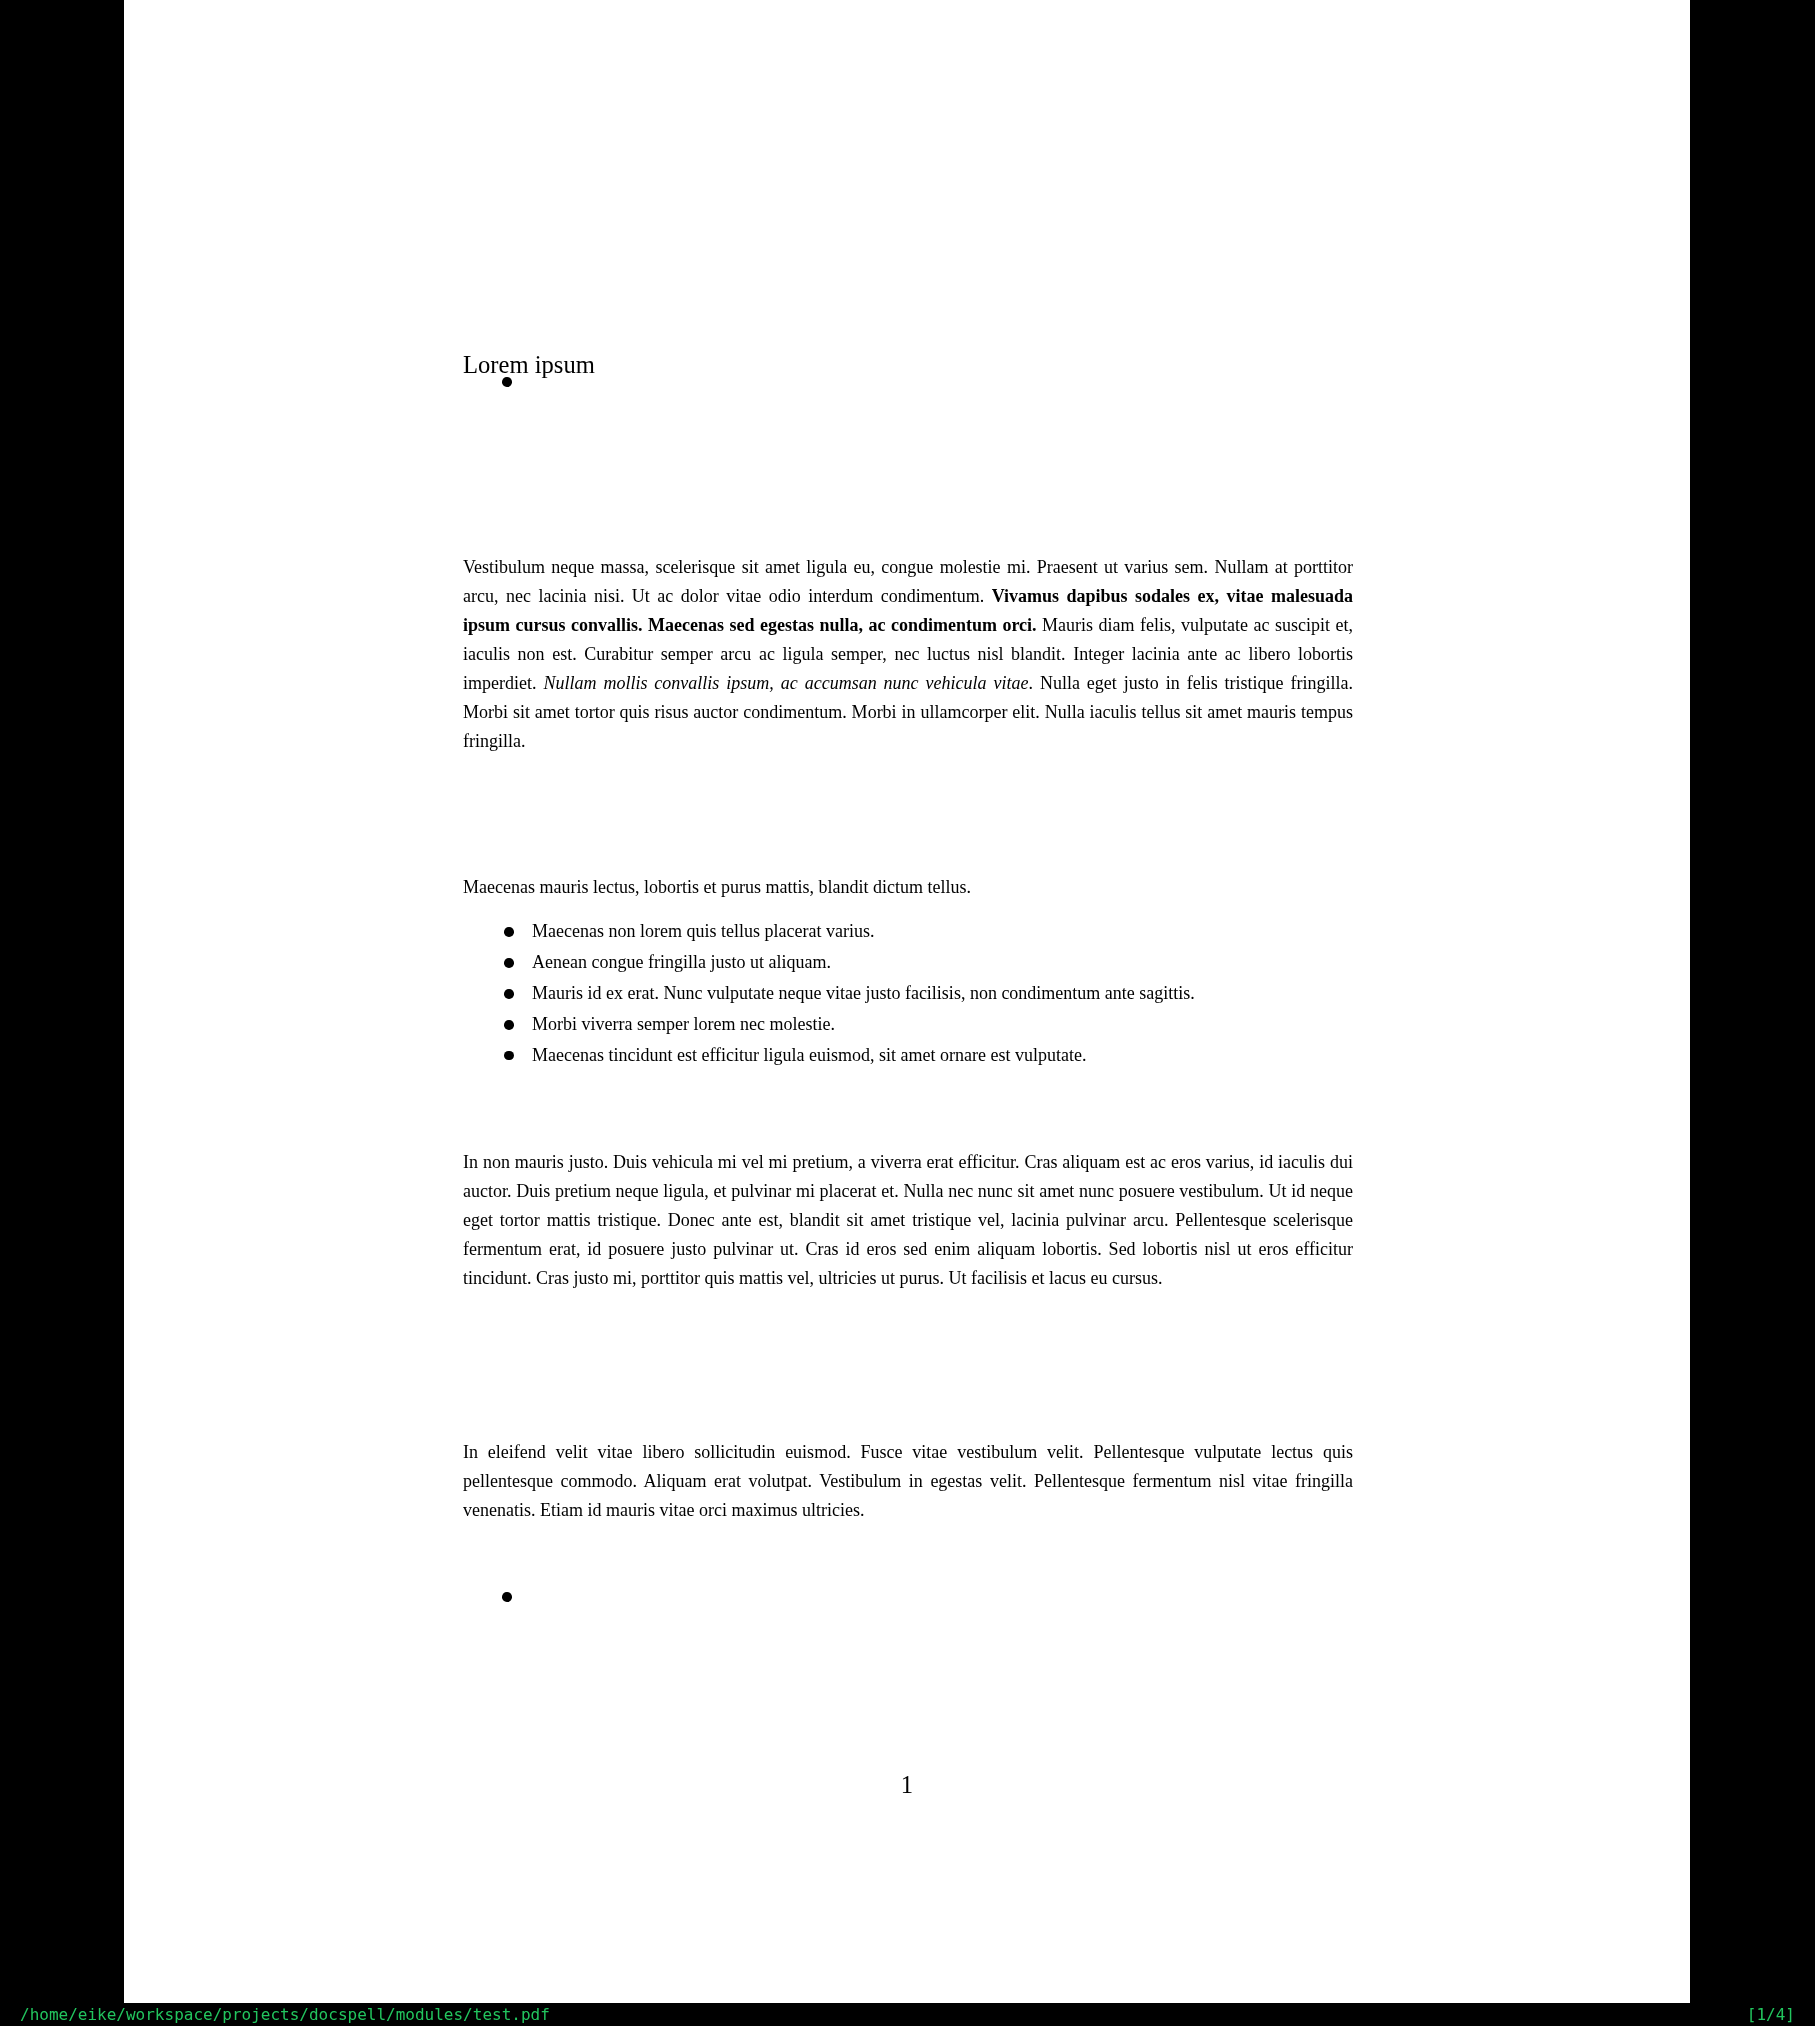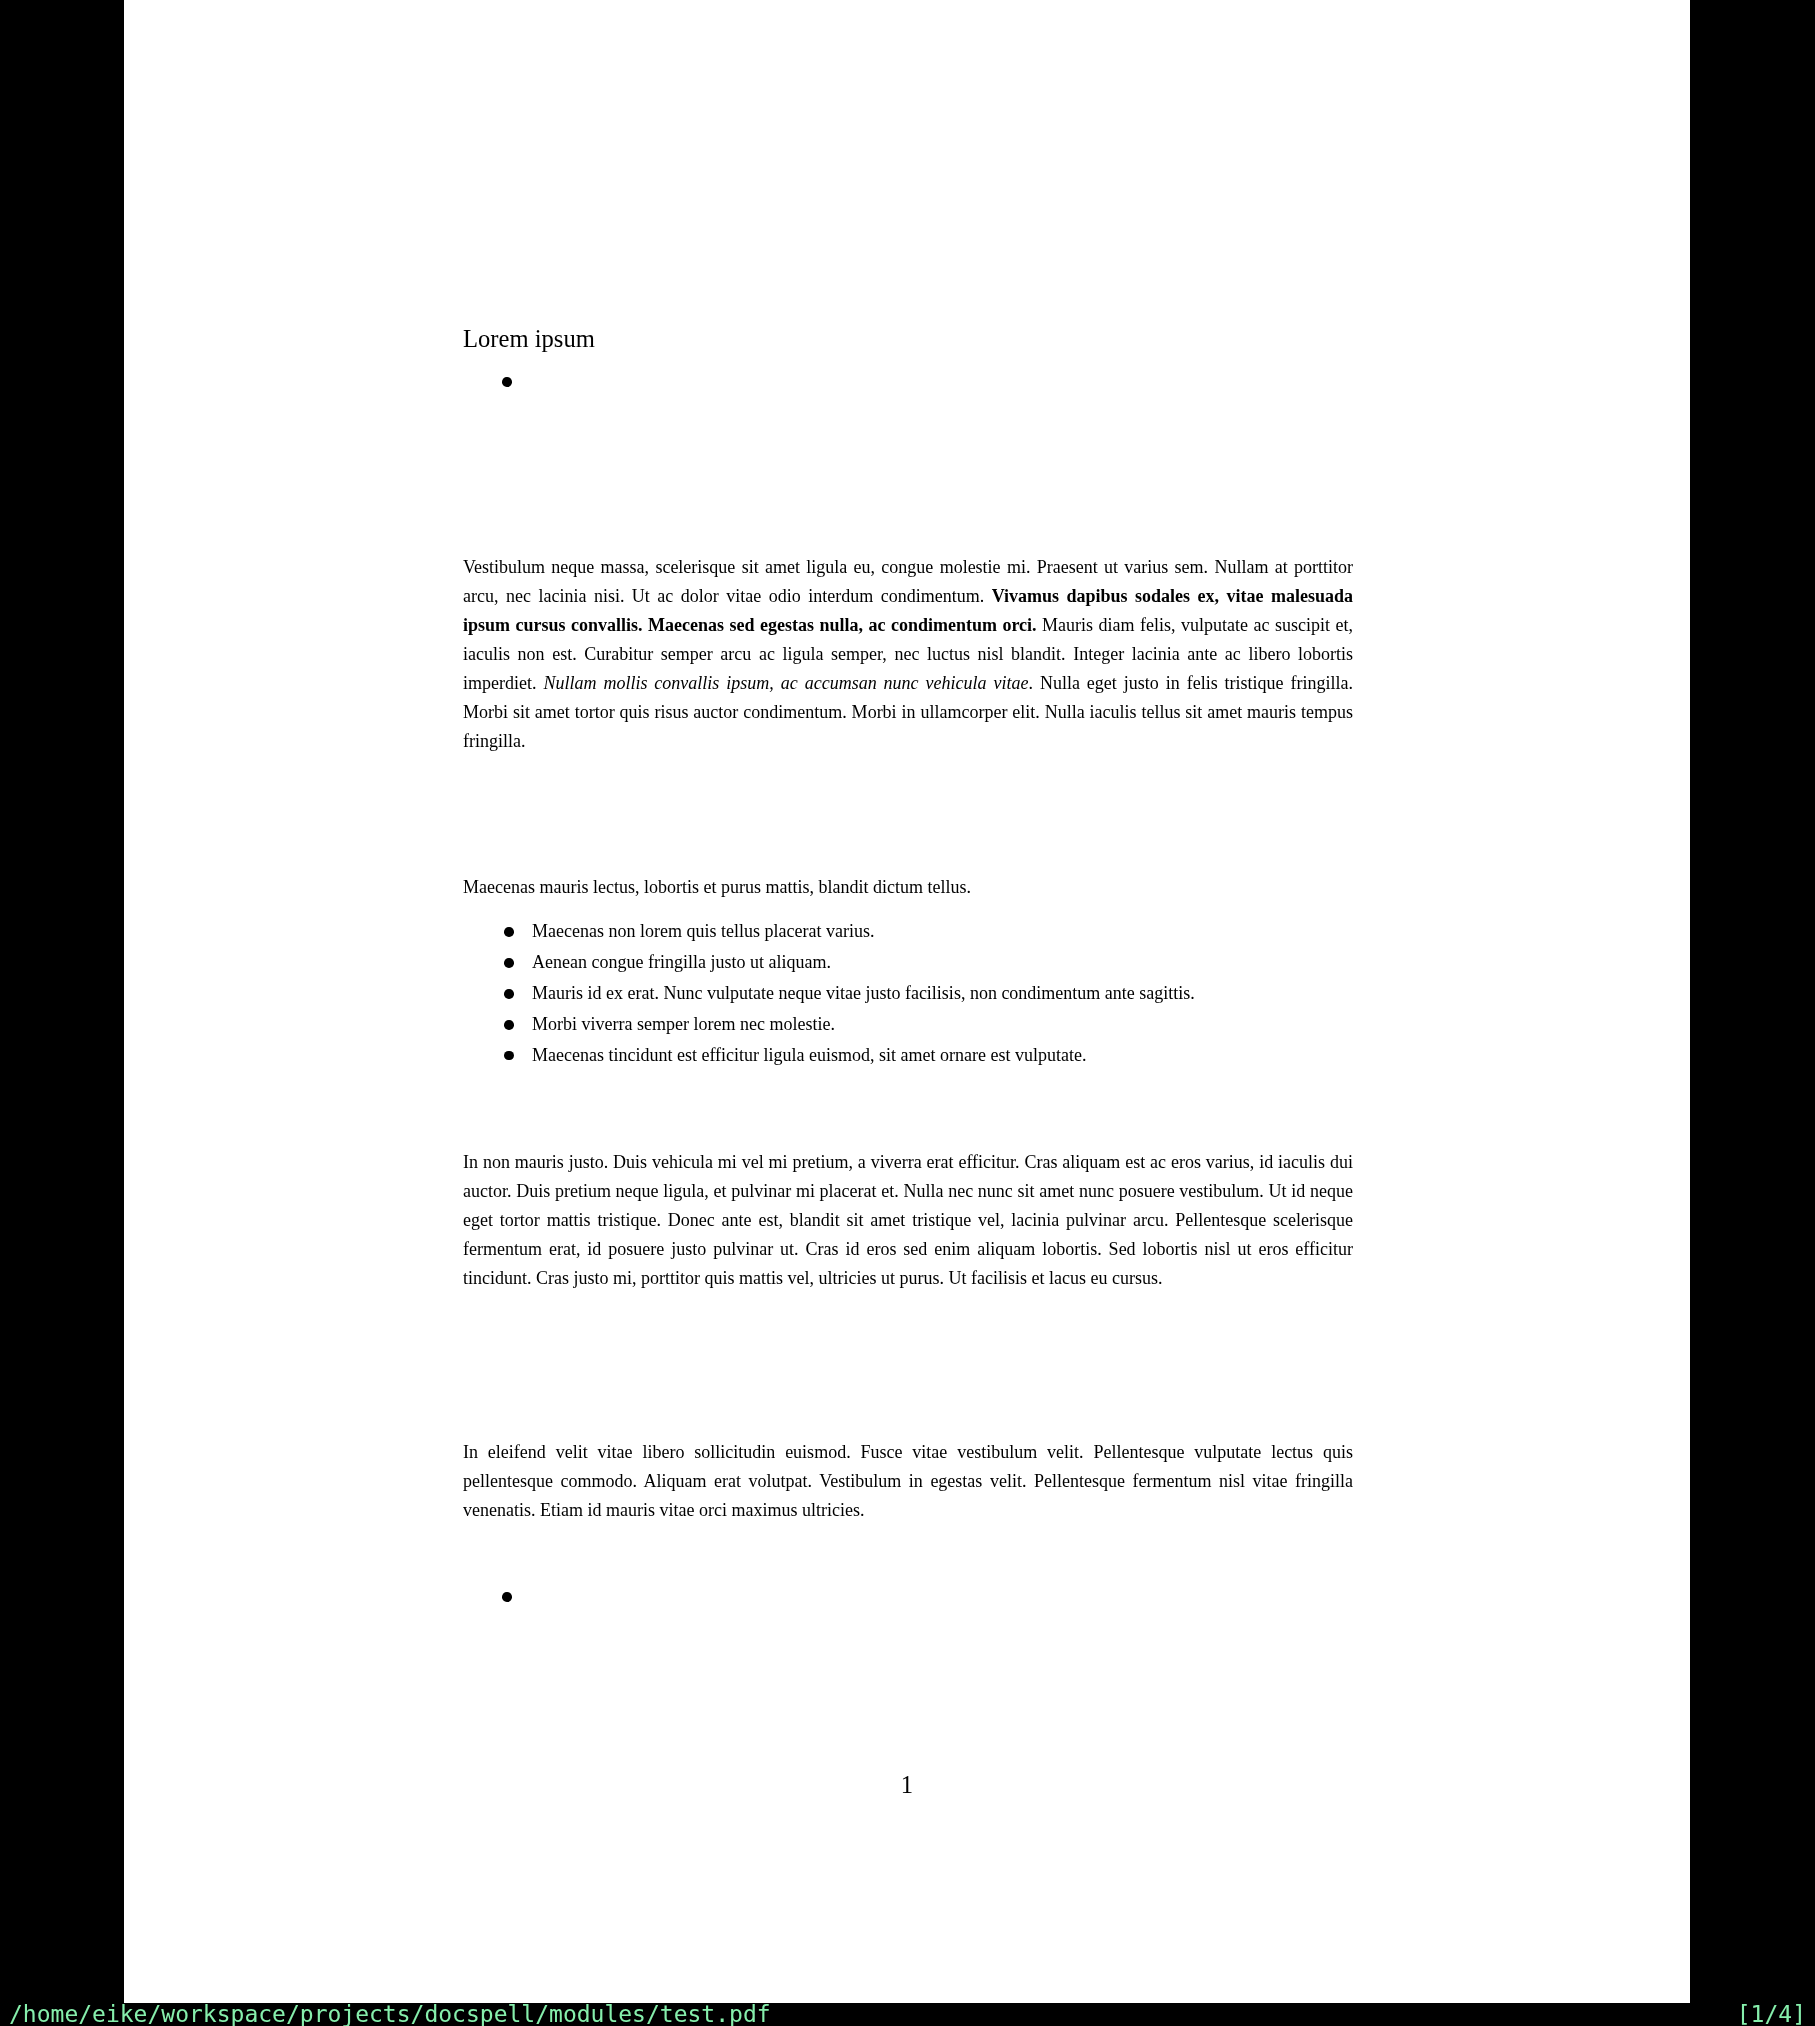--- a/index.html
+++ b/index.html
@@ -18,21 +18,21 @@
     color: #000000;
   }
   .block { position: absolute; }
   .bodytext {
     font-size: 18px;
     line-height: 29px;
     text-align: justify;
     color: #000000;
   }
   .intro {
-    left: 339px; top: 324px;
+    left: 339px; top: 350px;
     font-size: 24.6px; line-height: 29px;
   }
   .dot {
     position: absolute;
     width: 9.5px; height: 9.5px;
     border-radius: 50%;
     background: #000000;
     display: inline-block;
   }
   .bullet-solo-1 { left: 378px; top: 377px; }
@@ -63,28 +63,28 @@
     left: 0; top: 1771px;
     width: 1566px;
     text-align: center;
     font-size: 24.6px;
   }
   .statusbar {
     position: absolute;
     left: 0; bottom: 0;
     width: 100%; height: 23px;
     background: #000000;
-    color: #86efac;
+    color: #22c55e;
     font-family: "DejaVu Sans Mono", monospace;
-    font-size: 23px;
+    font-size: 16px;
     line-height: 23px;
     display: flex;
     justify-content: space-between;
     box-sizing: border-box;
-    padding: 0 9px;
+    padding: 0 20px;
     white-space: nowrap;
   }
 </style>
 </head>
 <body>
 
 <div class="page">
 
   <div class="block intro">Lorem ipsum</div>
 

